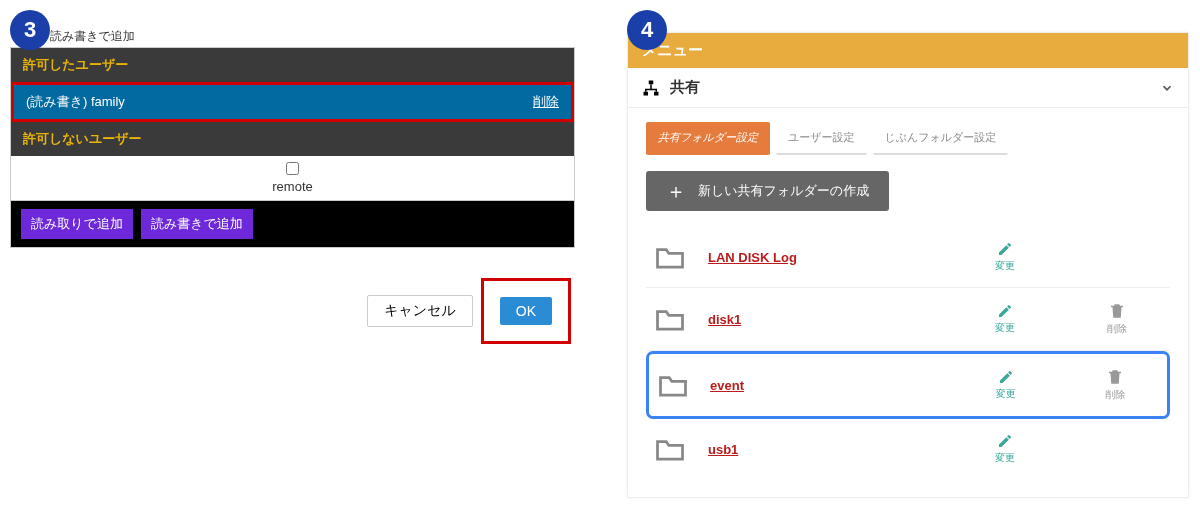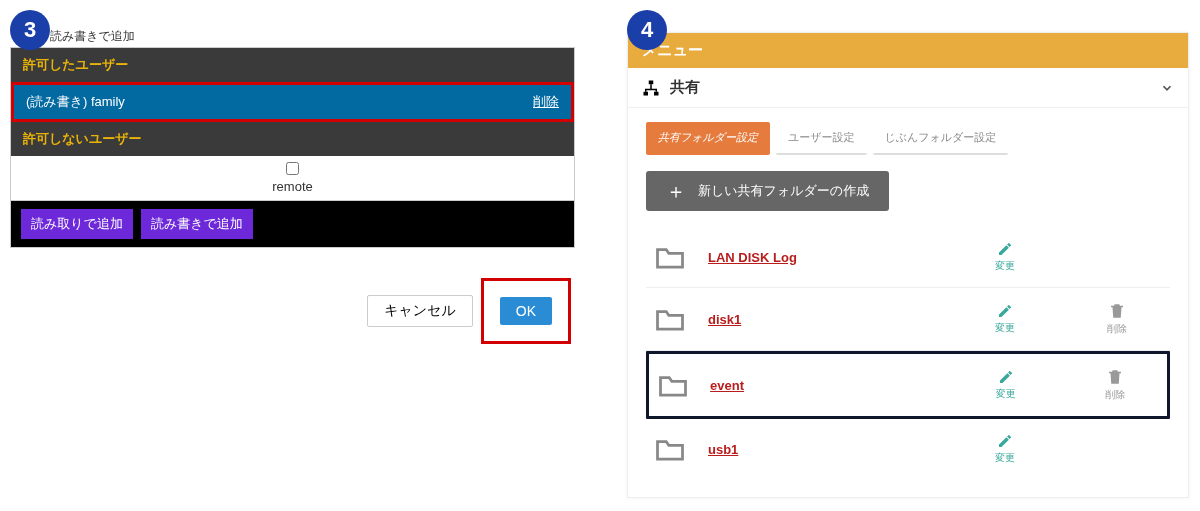--- a/index.html
+++ b/index.html
@@ -70,21 +70,21 @@
     }
     .plus-icon { font-size: 20px; font-weight: 200; line-height: 1; }
     
     .folder-list { padding: 0 18px 18px; }
     .folder-row {
       display: flex; align-items: center;
       padding: 14px 8px;
       border-bottom: 1px solid #eee;
       gap: 22px;
     }
-    .folder-row.highlight { border: 3px solid #0f172a; border-radius: 1px; }
+    .folder-row.highlight { border: 3px solid #3b82f6; border-radius: 7px; }
     .folder-icon-cell { width: 32px; display:flex; align-items:center; justify-content:center; }
     .folder-name { flex: 0 0 230px; color: #b91c1c; font-weight: bold; text-decoration: underline; font-size: 13px; }
     .action-cell { width: 90px; text-align: center; font-size: 10px; color: #3aa89a; }
     .action-cell.grey { color: #999; }
     .action-cell .ic { display:block; margin: 0 auto 2px; }
     
     svg { display: block; }
   </style>
 </head>
 <body>

